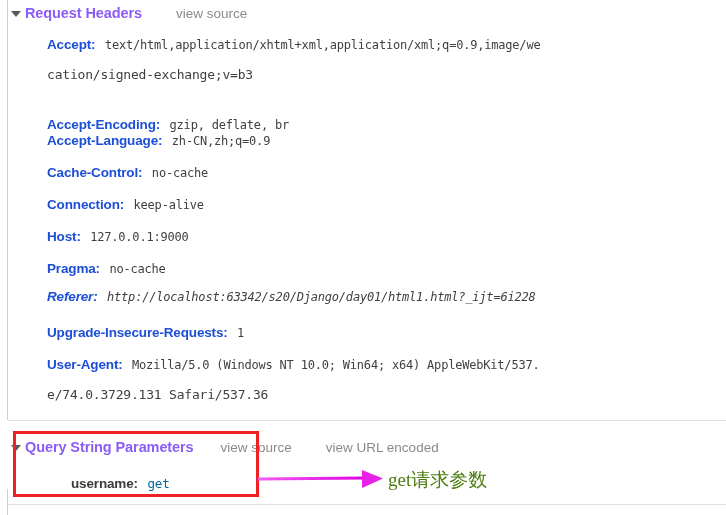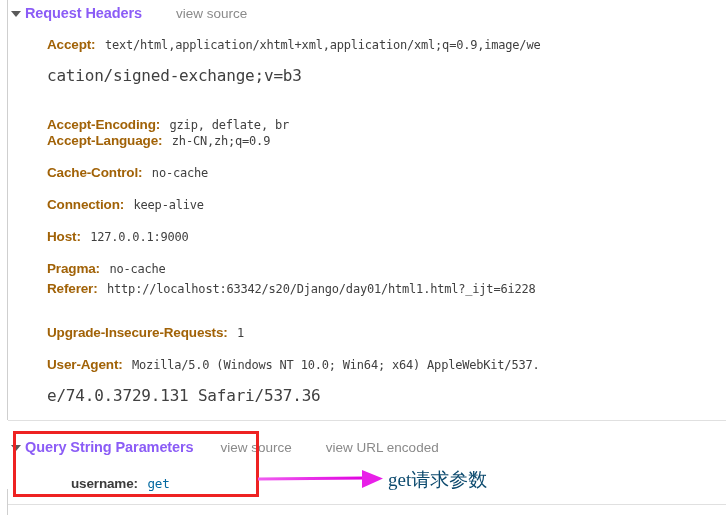--- a/index.html
+++ b/index.html
@@ -69,35 +69,35 @@
   
   .hdr-row {
     position: absolute;
     left: 47px;
     white-space: nowrap;
     line-height: 1;
   }
   .hdr-name {
     font-size: 13.5px;
     font-weight: bold;
-    color: #a16207;
+    color: #1d4ed8;
     letter-spacing: -0.15px;
   }
   .hdr-value {
     font-family: "DejaVu Sans Mono", "Liberation Mono", monospace;
     font-size: 12px;
     color: #404040;
     letter-spacing: -0.2px;
   }
   .hdr-cont {
     position: absolute;
     left: 47px;
     white-space: nowrap;
     font-family: "DejaVu Sans Mono", "Liberation Mono", monospace;
-    font-size: 16px;
+    font-size: 13px;
     color: #404040;
     letter-spacing: -0.2px;
     line-height: 1;
   }
 
   
   .hsep {
     position: absolute;
     height: 1px;
     background: #e0e0e0;
@@ -132,21 +132,21 @@
   }
   .annot-box {
     position: absolute;
     border: 3px solid #ee2222;
     box-sizing: border-box;
   }
   .annot-text {
     position: absolute;
     font-family: "Liberation Serif", serif;
     font-size: 19px;
-    color: #0c4a6e;
+    color: #4d7c0f;
     white-space: nowrap;
   }
 </style>
 </head>
 <body>
 
 <div id="devtools-panel">
 
   <div class="indent-guide" style="top:0px; height:420px;"></div>
   <div class="indent-guide" style="top:489px; height:26px;"></div>
@@ -186,21 +186,21 @@
   <div class="hdr-row" style="top:228px;">
     <span class="hdr-name" style="margin-right: 5px;">Host:</span>
     <span class="hdr-value">127.0.0.1:9000</span>
   </div>
 
   <div class="hdr-row" style="top:260px;">
     <span class="hdr-name" style="margin-right: 5px;">Pragma:</span>
     <span class="hdr-value">no-cache</span>
   </div>
 
-  <div class="hdr-row" style="top:280px;">
+  <div class="hdr-row" style="top:288px;font-style:italic;">
     <span class="hdr-name" style="margin-right: 5px;">Referer:</span>
     <span class="hdr-value">http://localhost:63342/s20/Django/day01/html1.html?_ijt=6i228</span>
   </div>
 
   <div class="hdr-row" style="top:324px;">
     <span class="hdr-name" style="margin-right: 5px;">Upgrade-Insecure-Requests:</span>
     <span class="hdr-value">1</span>
   </div>
 
   <div class="hdr-row" style="top:356px;">

